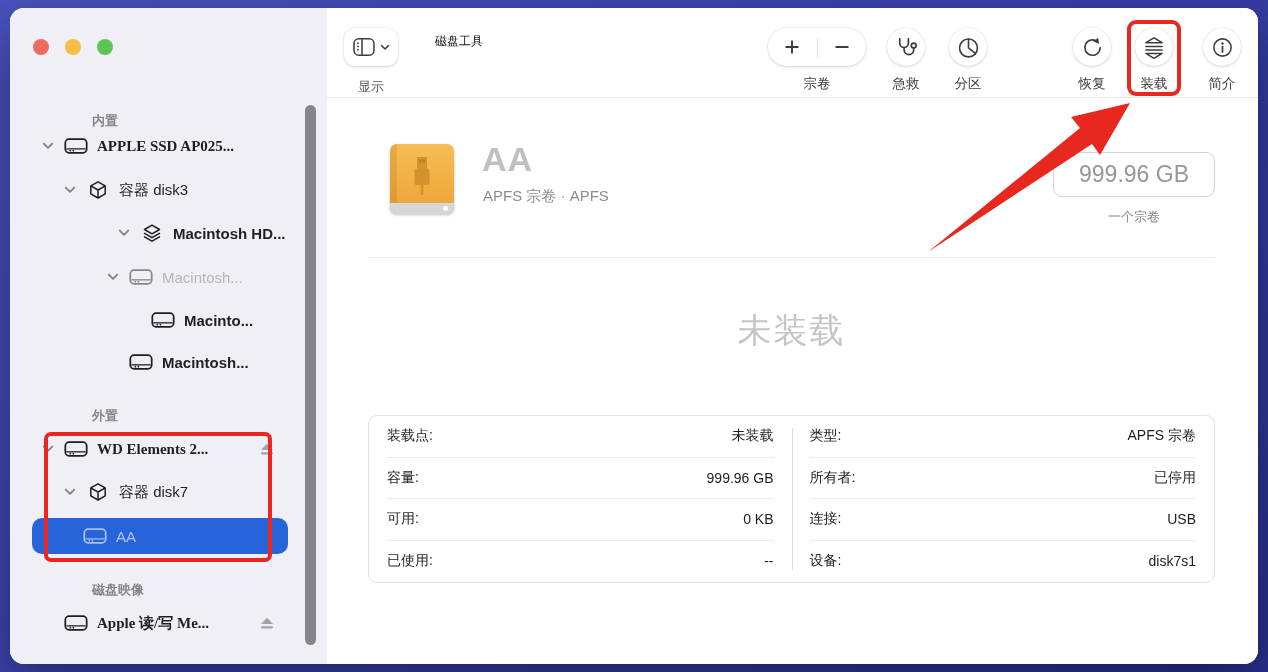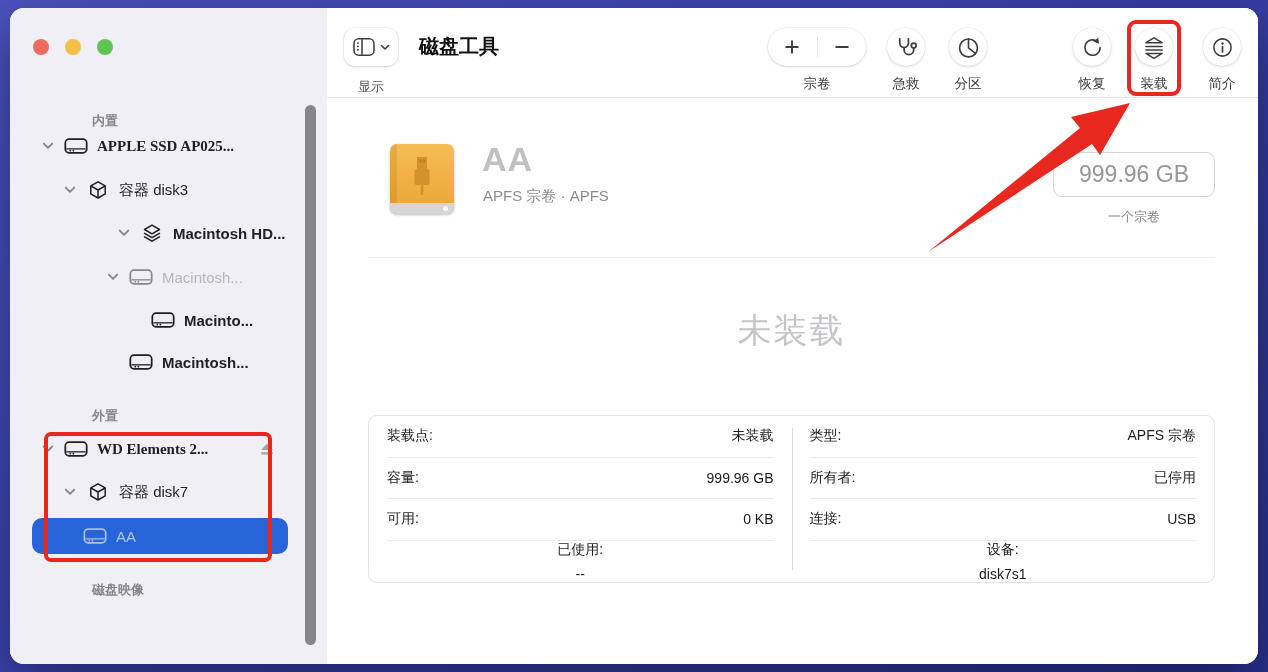--- a/index.html
+++ b/index.html
@@ -40,21 +40,21 @@
   
   .main { flex:1; position:relative; background:#fff; }
   .toolbar { position:absolute; top:0; left:0; right:0; height:90px; background:#fff; border-bottom:1px solid #e7e7ea; }
   .pillbtn {
     background:#fff; border-radius:11px;
     box-shadow:0 0 0 .5px rgba(0,0,0,.08),0 1px 3px rgba(0,0,0,.14);
     display:flex; align-items:center; justify-content:center;
   }
   .showbtn { position:absolute; left:17px; top:20px; width:54px; height:38px; gap:4px; }
   .showlbl { position:absolute; left:17px; top:70px; width:54px; text-align:center; font-size:13px; color:#55555a; }
-  .wtitle { position:absolute; left:92px; top:25px; font-size:20px; font-weight:700; color:#111; }
+  .wtitle { position:absolute; left:108px; top:25px; font-size:12px; font-weight:400; color:#111; }
   .tgroup { position:absolute; top:20px; width:62px; text-align:center; }
   .tcirc {
     width:38px; height:38px; border-radius:50%; margin:0 auto; background:#fff;
     box-shadow:0 0 0 .5px rgba(0,0,0,.08),0 1px 3px rgba(0,0,0,.14);
     display:flex; align-items:center; justify-content:center; color:#3c3c41;
   }
   .tlabel { margin-top:9px; font-size:13.5px; color:#3b3b40; }
   .volgroup { position:absolute; left:441px; top:20px; width:98px; text-align:center; }
   .volpill {
     height:38px; border-radius:19px; background:#fff; display:flex;
@@ -79,21 +79,21 @@
   .size-cap { position:absolute; left:726px; top:200px; width:162px; text-align:center; font-size:13px; color:#86868b; }
   .hdiv { position:absolute; left:41px; top:249px; width:847px; height:1px; background:#ececef; }
   .status { position:absolute; left:41px; top:300px; width:847px; text-align:center; font-size:34px; font-weight:500; color:#c4c4c9; letter-spacing:2px; }
   .infobox {
     position:absolute; left:41px; top:407px; width:847px; height:168px;
     border:1px solid #e3e3e7; border-radius:9px; display:flex;
   }
   .infobox::after { content:""; position:absolute; left:50%; top:12px; bottom:12px; width:1px; background:#d9d9de; }
   .icol { flex:1; padding:0 18px; }
   .irow { height:41.5px; display:flex; align-items:center; justify-content:space-between; font-size:14px; color:#1d1d1f; border-bottom:1px solid #ebebee; }
-  .irow:last-child { border-bottom:none;flex-direction:column; }
+  .irow:last-child { border-bottom:none; }
   
   .ann { position:absolute; pointer-events:none; }
   .ann-rect { border:4px solid #e8271f; border-radius:7px; }
   #ann-sidebar { left:44px; top:432px; width:228px; height:130px; }
   #ann-mount { left:1127px; top:20px; width:54px; height:76px; border-radius:9px; }
   #ann-arrow { left:0; top:0; width:1268px; height:672px; }
   svg { display:block; }
 </style>
 </head>
 <body>
@@ -286,20 +286,34 @@
       <span class="sicon">
           <svg width="24" height="20">
             <use href="#sym-disk"></use>
           </svg>
         </span>
       <span class="slabel">AA</span>
     </div>
 
     <div class="ssec" style="top:573px">磁盘映像</div>
 
+    <div class="srow lvl0 bold" style="top:597px">
+      <span class="chev"></span>
+      <span class="sicon">
+          <svg width="24" height="20">
+            <use href="#sym-disk"></use>
+          </svg>
+        </span>
+      <span class="slabel">Apple 读/写 Me...</span>
+      <span class="eject">
+          <svg width="14" height="13">
+            <use href="#sym-eject"></use>
+          </svg>
+        </span>
+    </div>
 
     <div class="sscroll"></div>
   </div>
 
   <div class="main">
     <div class="toolbar">
       <div class="pillbtn showbtn">
         <span style="color:#3c3c41">
             <svg width="24" height="20">
               <use href="#sym-sidebar"></use>

